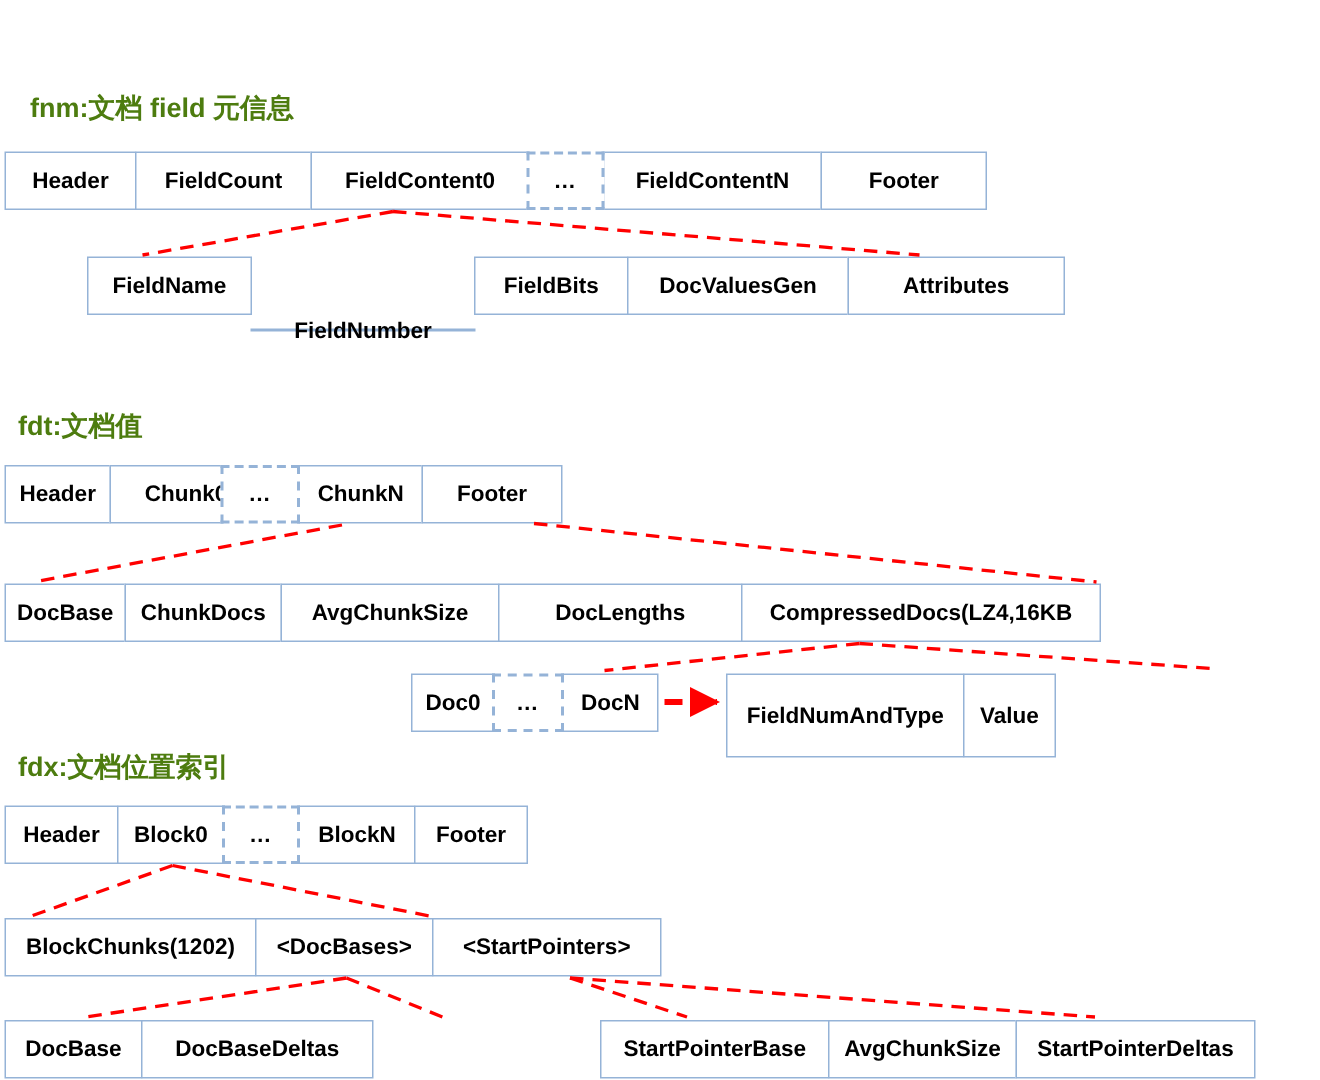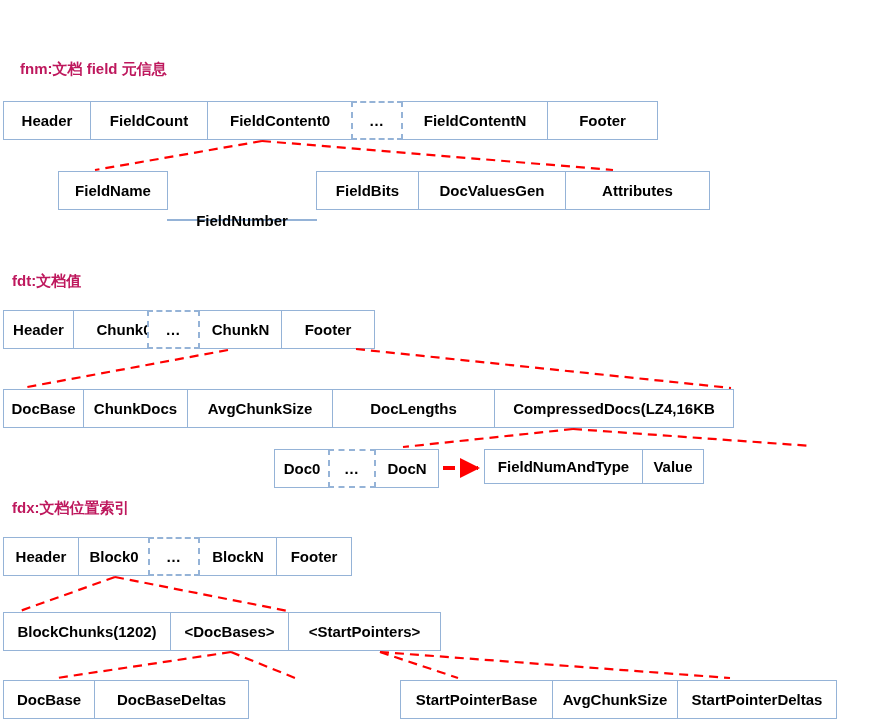--- a/index.html
+++ b/index.html
@@ -17,23 +17,23 @@
   }
   #canvas {
     position: absolute;
     left: 0; top: 0;
     width: 880px;
     height: 720px;
   }
   
   .section-title {
     position: absolute;
-    font-size: 15px;
+    font-size: 18px;
     font-weight: bold;
-    color: #be185d;
+    color: #4d7c0f;
     white-space: nowrap;
     letter-spacing: 0px;
     text-align: center;
   }
   
   .row {
     position: absolute;
     display: flex;
     box-sizing: border-box;
   }
@@ -124,21 +124,21 @@
     <div class="cell" style="width:163px;">DocLengths</div>
     <div class="cell" style="width:240px;">CompressedDocs(LZ4,16KB</div>
   </div>
 
   <div class="row" style="left:274px; top:449px; height:39px;">
     <div class="cell" style="width:56px;">Doc0</div>
     <div class="cell dashed" style="width:48px;">…</div>
     <div class="cell" style="width:64px;">DocN</div>
   </div>
 
-  <div class="row" style="left:484px; top:449px; height:35px;">
+  <div class="row" style="left:484px; top:449px; height:56px;">
     <div class="cell" style="width:159px;">FieldNumAndType</div>
     <div class="cell" style="width:62px;">Value</div>
   </div>
 
   <div class="section-title" style="left:12px; top:499px;">fdx:文档位置索引</div>
 
   <div class="row" style="left:3px; top:537px; height:39px;">
     <div class="cell" style="width:76px;">Header</div>
     <div class="cell" style="width:72px;">Block0</div>
     <div class="cell dashed" style="width:52px;">…</div>

